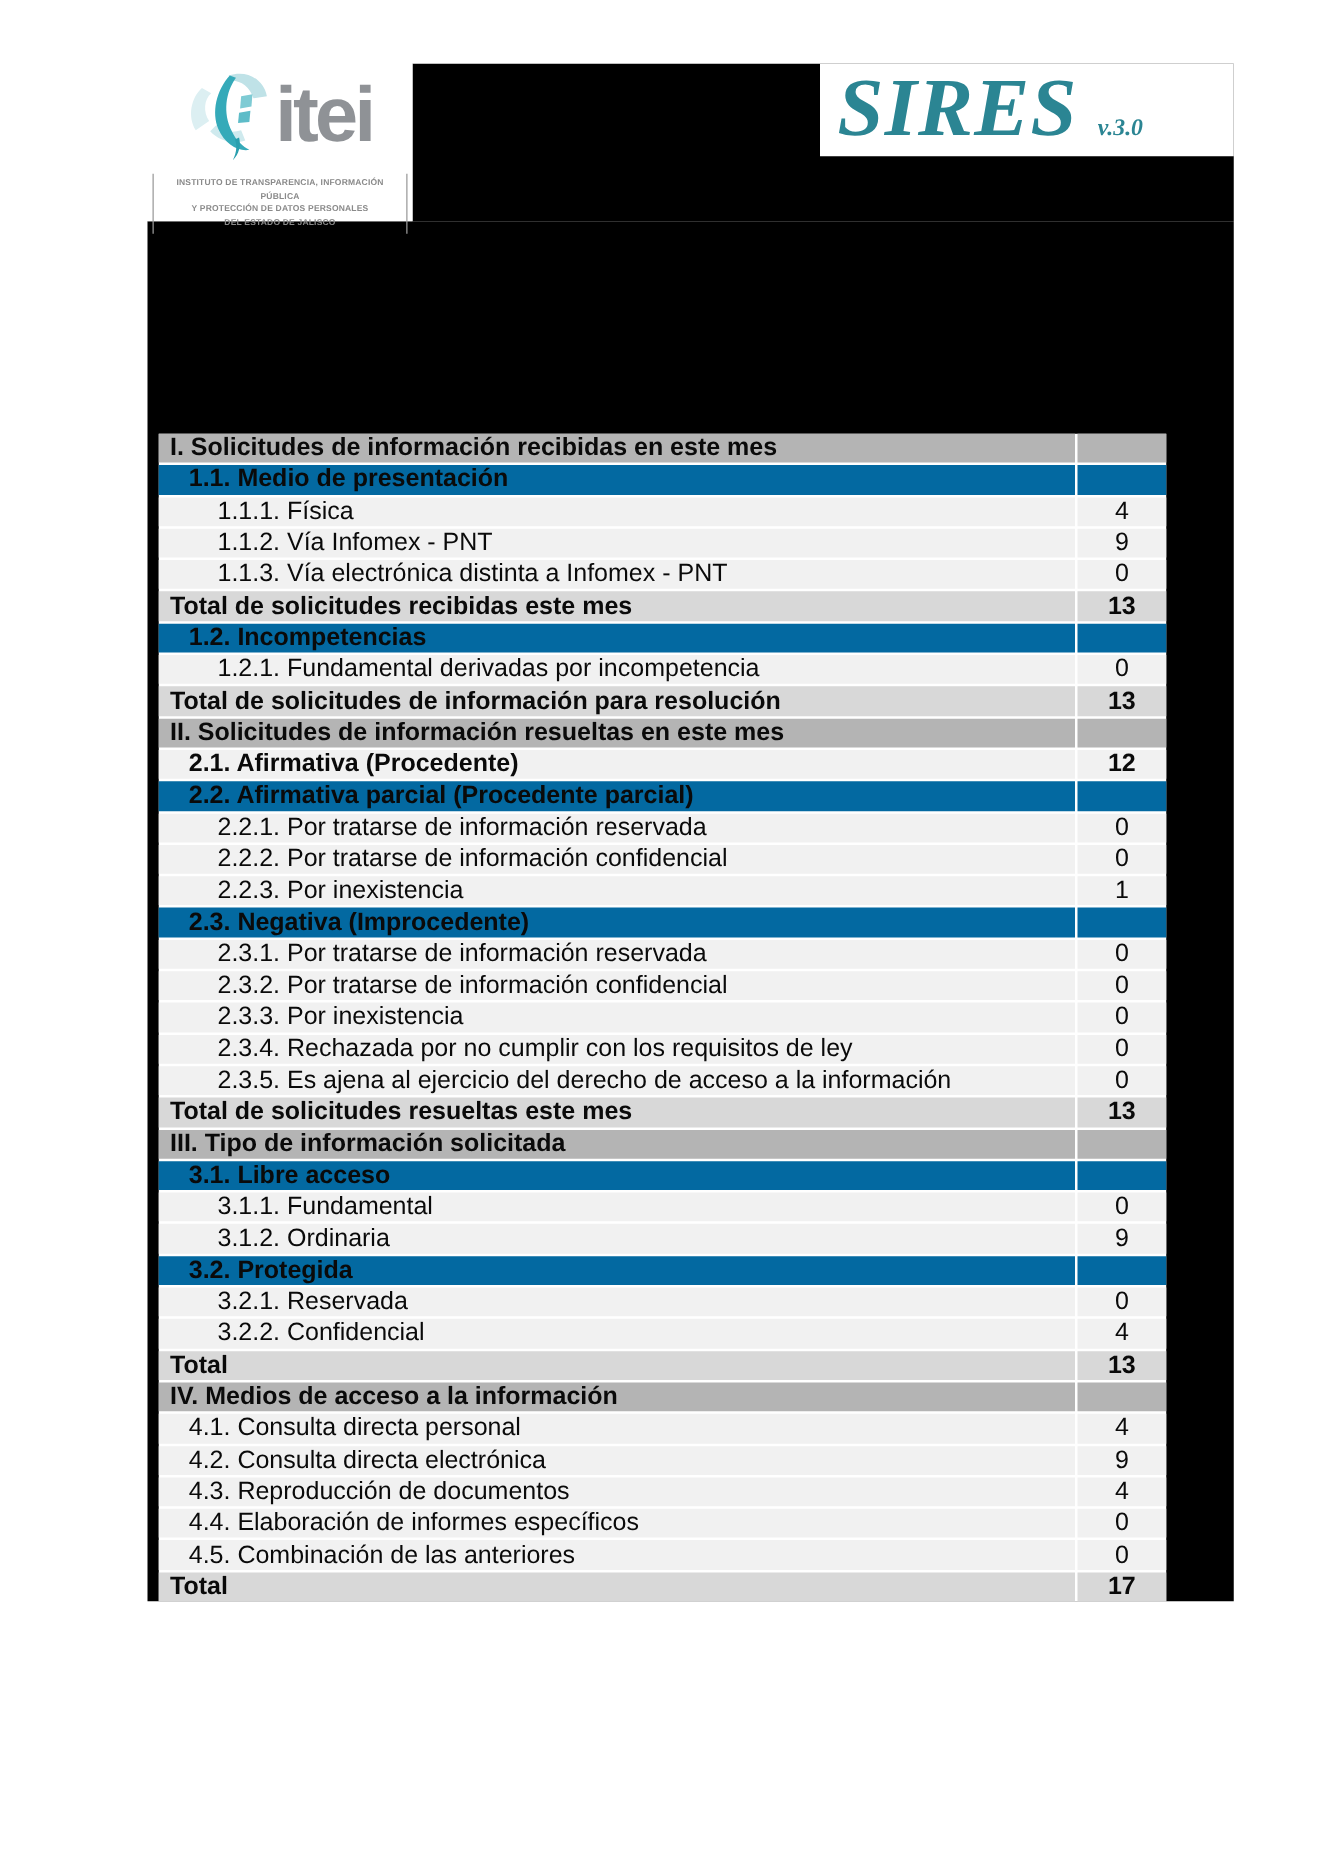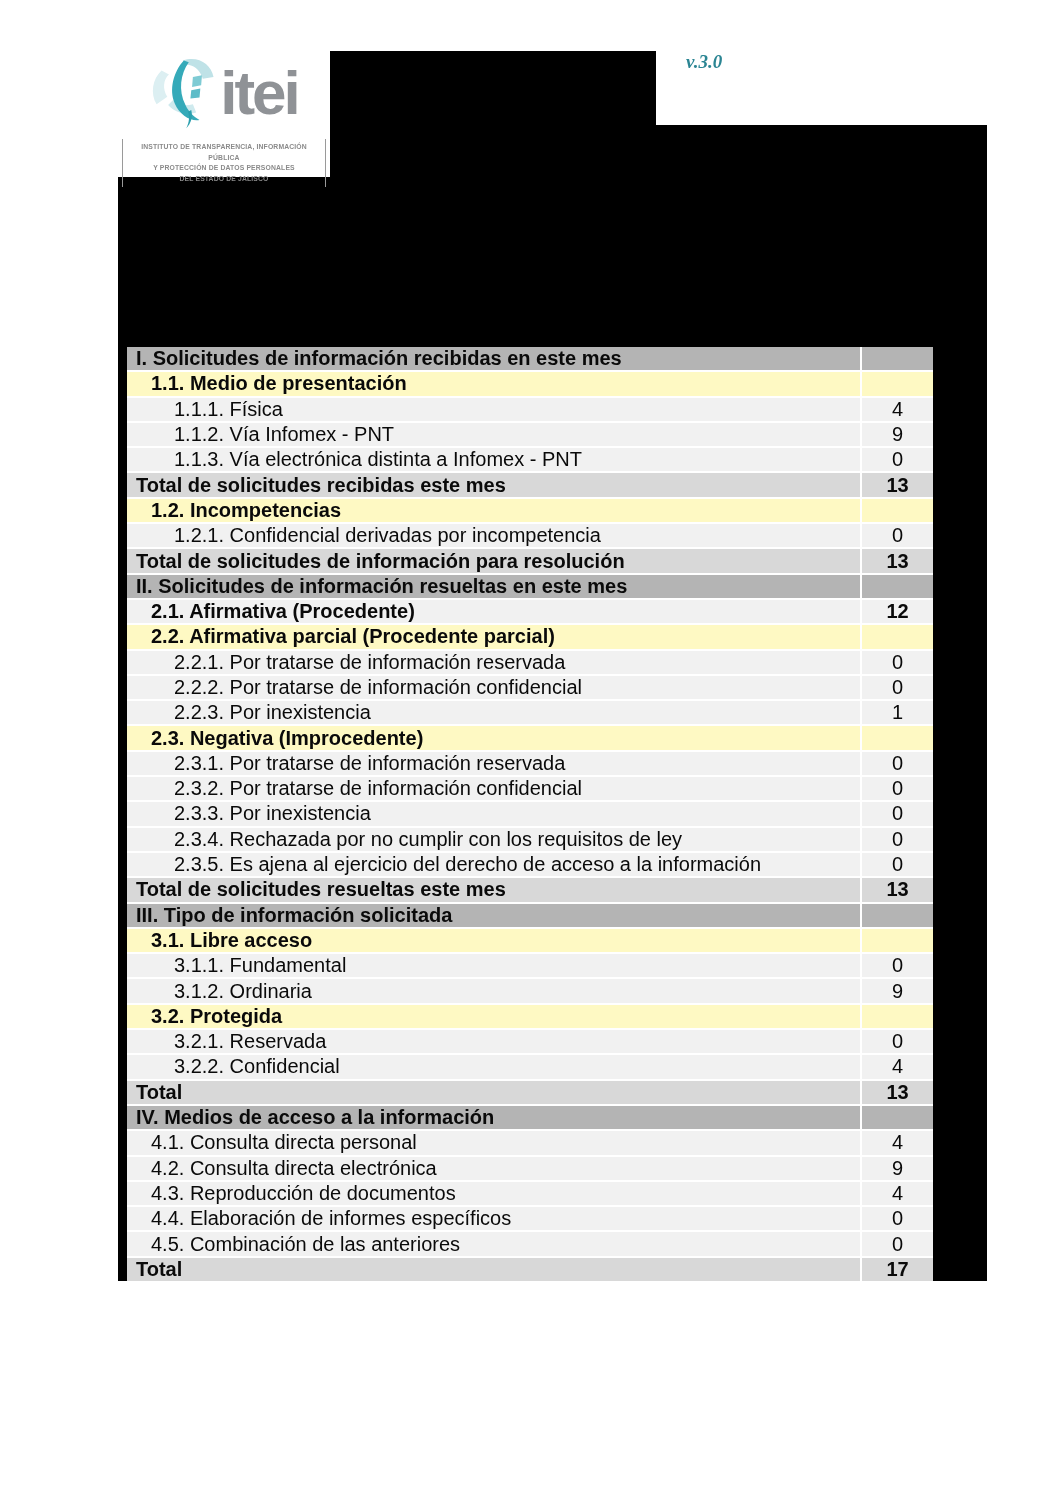--- a/index.html
+++ b/index.html
@@ -55,21 +55,21 @@
   }
   .trow { flex:1; display:flex; min-height:0; }
   .tcell-label { flex:1; display:flex; align-items:center; overflow:hidden; white-space:nowrap; }
   .tcell-value { width:71px; margin-left:2px; display:flex; align-items:center; justify-content:center; }
 
   .r-section          { font-weight:bold; }
   .r-section  > div   { background:#b4b4b4; }
   .r-section  .tcell-label { padding-left:9px; }
 
   .r-sub              { font-weight:bold; }
-  .r-sub      > div   { background:#fef9c3;text-align:center; }
+  .r-sub      > div   { background:#0369a1;text-align:center; }
   .r-sub      .tcell-label { padding-left:24px; }
 
   .r-data     > div   { background:#f1f1f1; }
   .r-data     .tcell-label { padding-left:47px; }
 
   .r-data2    > div   { background:#f1f1f1; }
   .r-data2    .tcell-label { padding-left:24px; }
 
   .r-subval           { font-weight:bold; }
   .r-subval   > div   { background:#f1f1f1; }
@@ -101,20 +101,21 @@
     <span class="itei-word" style="color: rgb(143, 146, 150);">itei</span>
   </div>
   <div class="itei-caption">
     <div>INSTITUTO DE TRANSPARENCIA, INFORMACIÓN PÚBLICA</div>
     <div>Y PROTECCIÓN DE DATOS PERSONALES</div>
     <div>DEL ESTADO DE JALISCO</div>
   </div>
 </div>
 
 <div class="abs sires-box">
+  <span class="sires-word" style="color: rgb(43, 133, 147);">SIRES</span>
   <span class="sires-version" style="color: rgb(43, 133, 147);">v.3.0</span>
 </div>
 
 <div class="abs report-table" id="report-table">
     <div class="trow r-section">
       <div class="tcell-label">I. Solicitudes de información recibidas en este mes</div>
       <div class="tcell-value"></div>
     </div>
     <div class="trow r-sub">
       <div class="tcell-label">1.1. Medio de presentación</div>
@@ -134,21 +135,21 @@
     </div>
     <div class="trow r-total">
       <div class="tcell-label">Total de solicitudes recibidas este mes</div>
       <div class="tcell-value">13</div>
     </div>
     <div class="trow r-sub">
       <div class="tcell-label">1.2. Incompetencias</div>
       <div class="tcell-value"></div>
     </div>
     <div class="trow r-data">
-      <div class="tcell-label">1.2.1. Confidencial derivadas por incompetencia</div>
+      <div class="tcell-label">1.2.1. Fundamental derivadas por incompetencia</div>
       <div class="tcell-value">0</div>
     </div>
     <div class="trow r-total">
       <div class="tcell-label">Total de solicitudes de información para resolución</div>
       <div class="tcell-value">13</div>
     </div>
     <div class="trow r-section">
       <div class="tcell-label">II. Solicitudes de información resueltas en este mes</div>
       <div class="tcell-value"></div>
     </div>

